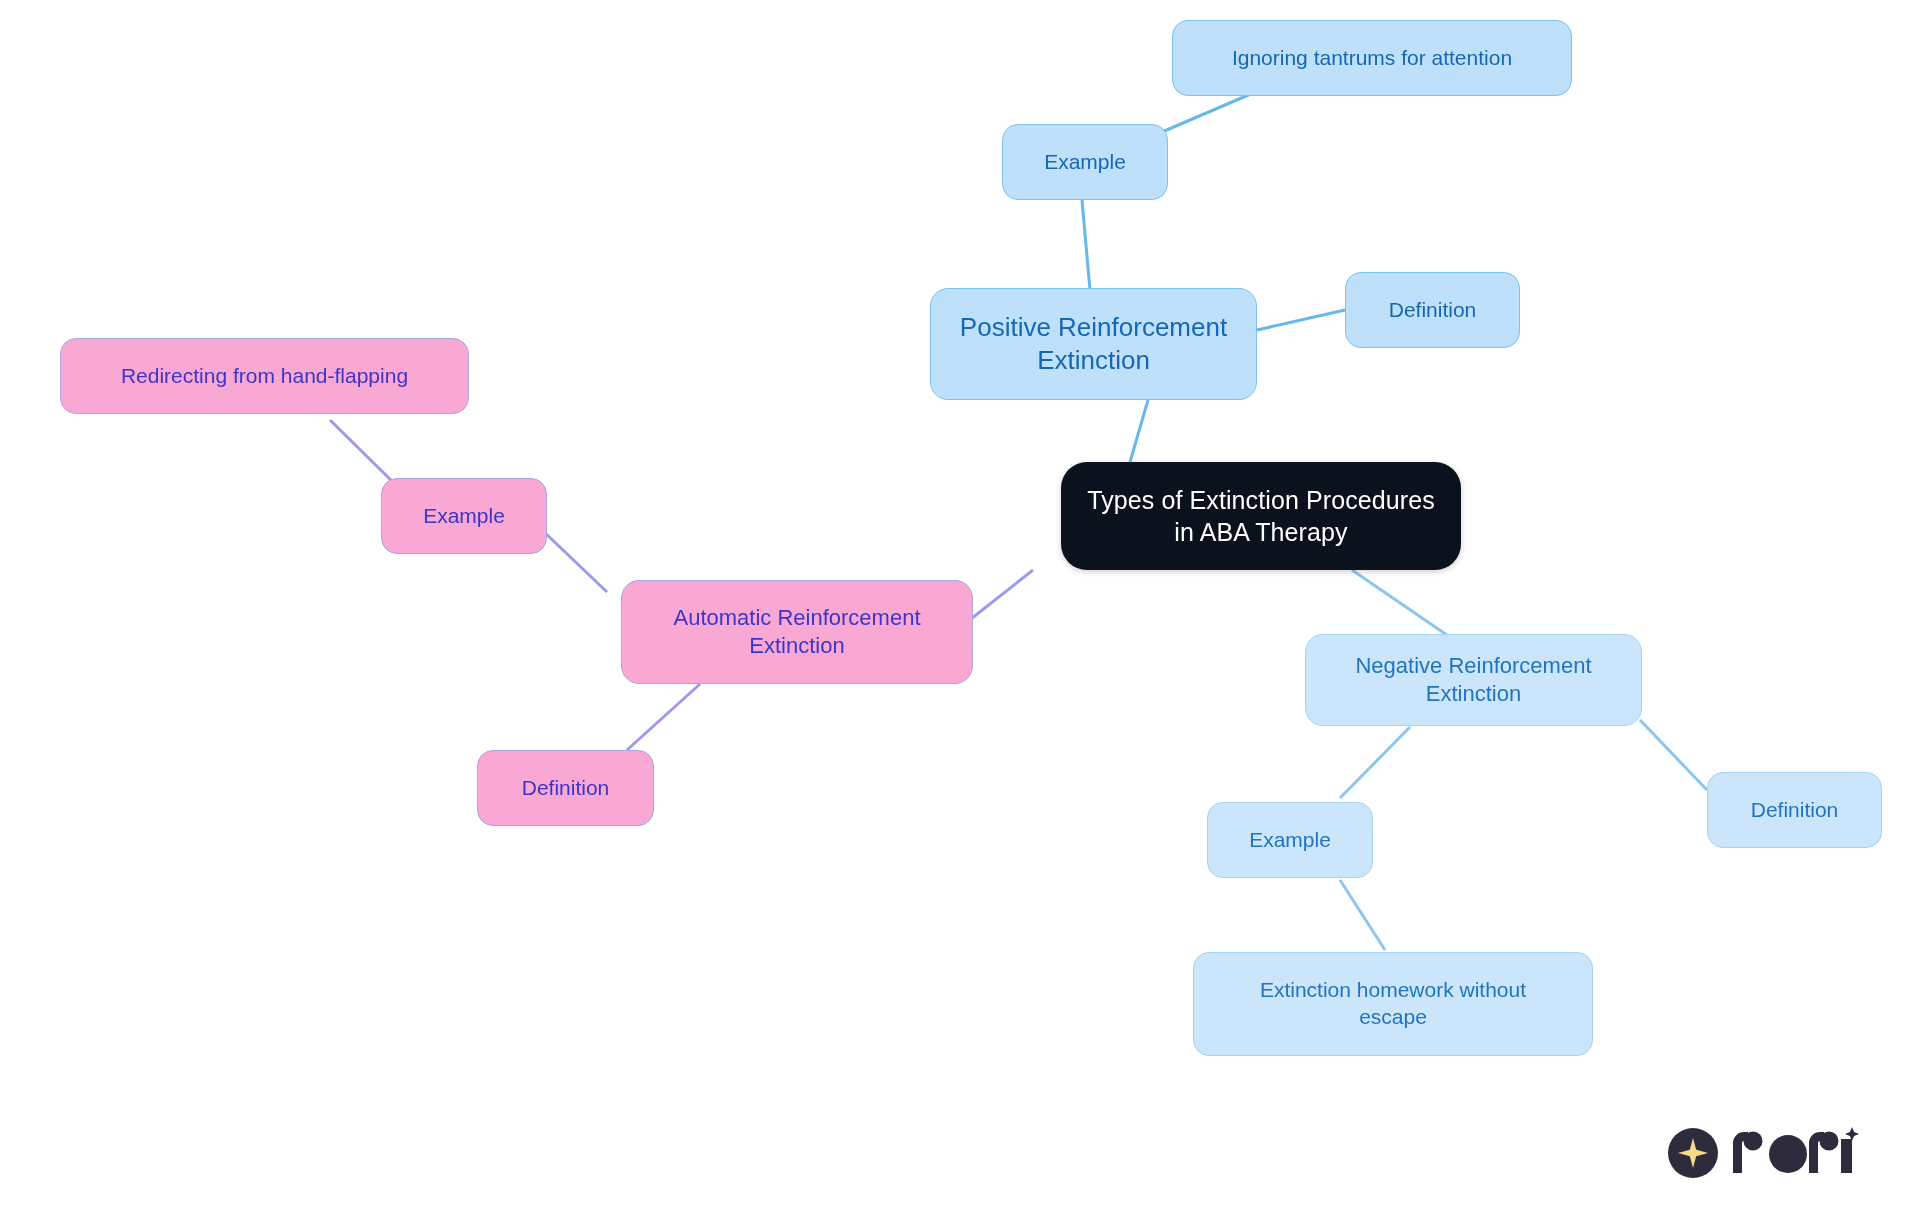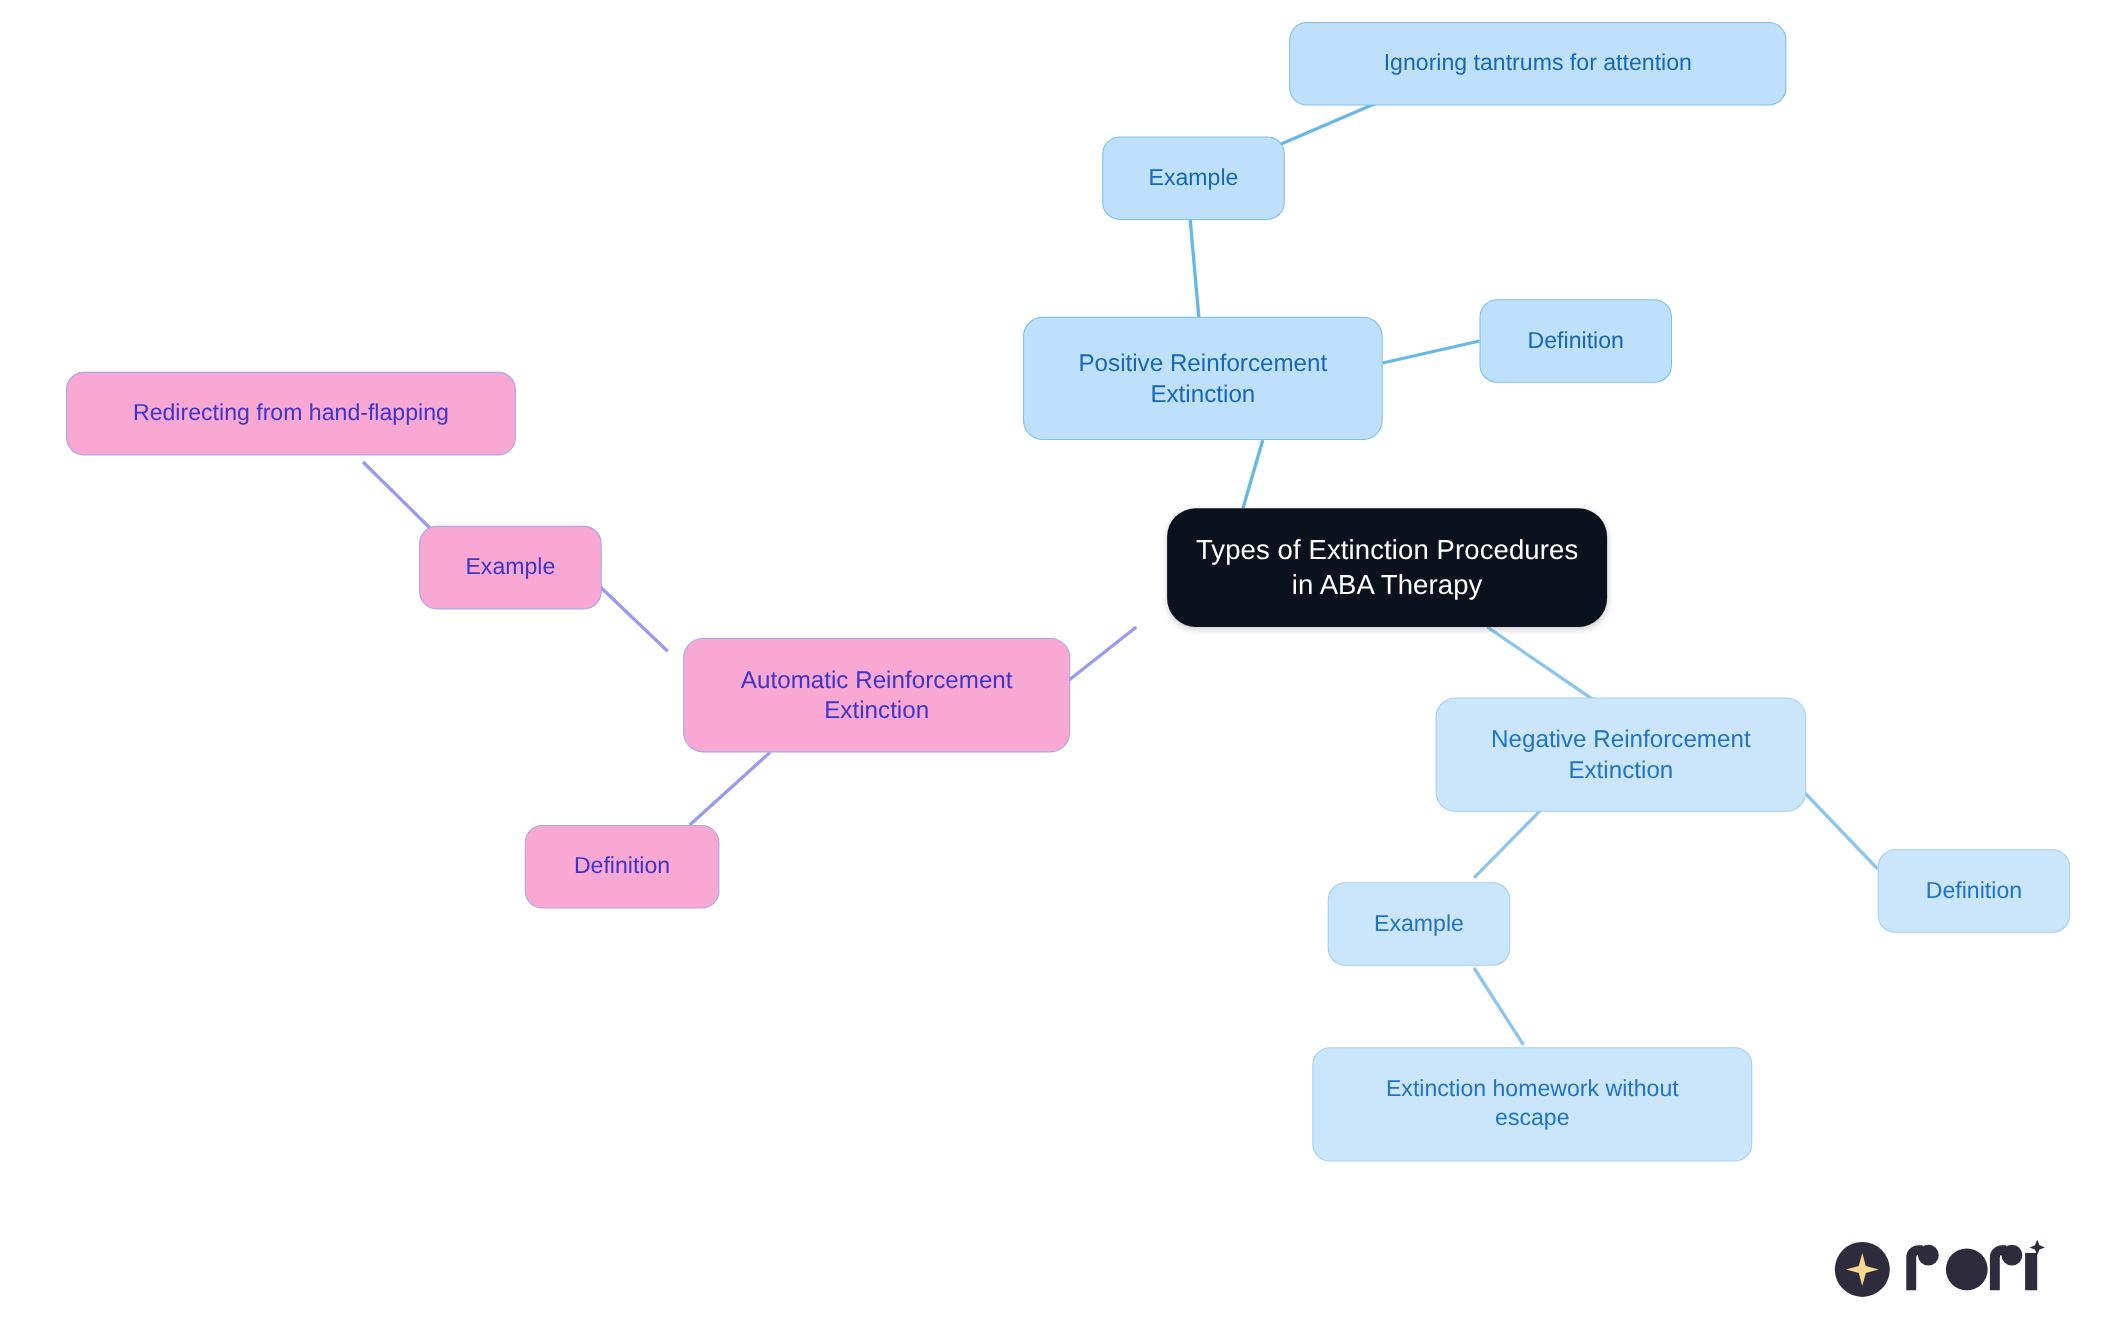--- a/index.html
+++ b/index.html
@@ -44,21 +44,21 @@
     border-radius: 26px;
     font-size: 25px;
     letter-spacing: 0.1px;
     box-shadow: 0 2px 6px rgba(0,0,0,0.18);
     margin-left: 28px;
   }
   .node-blue {
     background: #bfe0fb;
     border: 1.6px solid #7cc2f0;
     color: #1667b4;
-    font-size: 22px;
+    font-size: 26px;
   }
   .node-blue-lite {
     background: #cbe5fb;
     border: 1.6px solid #a4d2f4;
     color: #1f74c4;
     font-size: 22px;
   }
   .node-purple {
     background: #f9a8d4;
     border: 1.6px solid #a5a7ef;
@@ -123,32 +123,32 @@
   <div class="node node-root" style="left:1033px; top:462px; width:400px; height:108px;">Types of Extinction Procedures
 in ABA Therapy</div>
 
   <div class="node node-blue" style="left:930px; top:288px; width:327px; height:112px;">Positive Reinforcement
 Extinction</div>
 
   <div class="node node-blue node-small" style="left:1345px; top:272px; width:175px; height:76px;">Definition</div>
 
   <div class="node node-blue node-small" style="left:1002px; top:124px; width:166px; height:76px;">Example</div>
 
-  <div class="node node-blue node-small" style="left:1172px; top:20px; width:452px; height:76px;">Ignoring tantrums for attention</div>
+  <div class="node node-blue node-small" style="left:1172px; top:20px; width:400px; height:76px;">Ignoring tantrums for attention</div>
 
   <div class="node node-purple" style="left:597px; top:580px; width:352px; height:104px;margin-left:24px;">Automatic Reinforcement
 Extinction</div>
 
   <div class="node node-purple node-small" style="left:477px; top:750px; width:177px; height:76px;">Definition</div>
 
   <div class="node node-purple node-small" style="left:381px; top:478px; width:166px; height:76px;">Example</div>
 
   <div class="node node-purple node-small" style="left:60px; top:338px; width:409px; height:76px;">Redirecting from hand-flapping</div>
 
-  <div class="node node-blue-lite" style="left:1305px; top:634px; width:337px; height:104px;">Negative Reinforcement
+  <div class="node node-blue-lite" style="left:1305px; top:634px; width:337px; height:92px;">Negative Reinforcement
 Extinction</div>
 
   <div class="node node-blue-lite node-small" style="left:1707px; top:772px; width:175px; height:76px;">Definition</div>
 
   <div class="node node-blue-lite node-small" style="left:1207px; top:802px; width:166px; height:76px;">Example</div>
 
   <div class="node node-blue-lite node-small" style="left:1193px; top:952px; width:400px; height:104px;">Extinction homework without
 escape</div>
 
   <div id="logo" style="left:1668px; top:1125px;">

